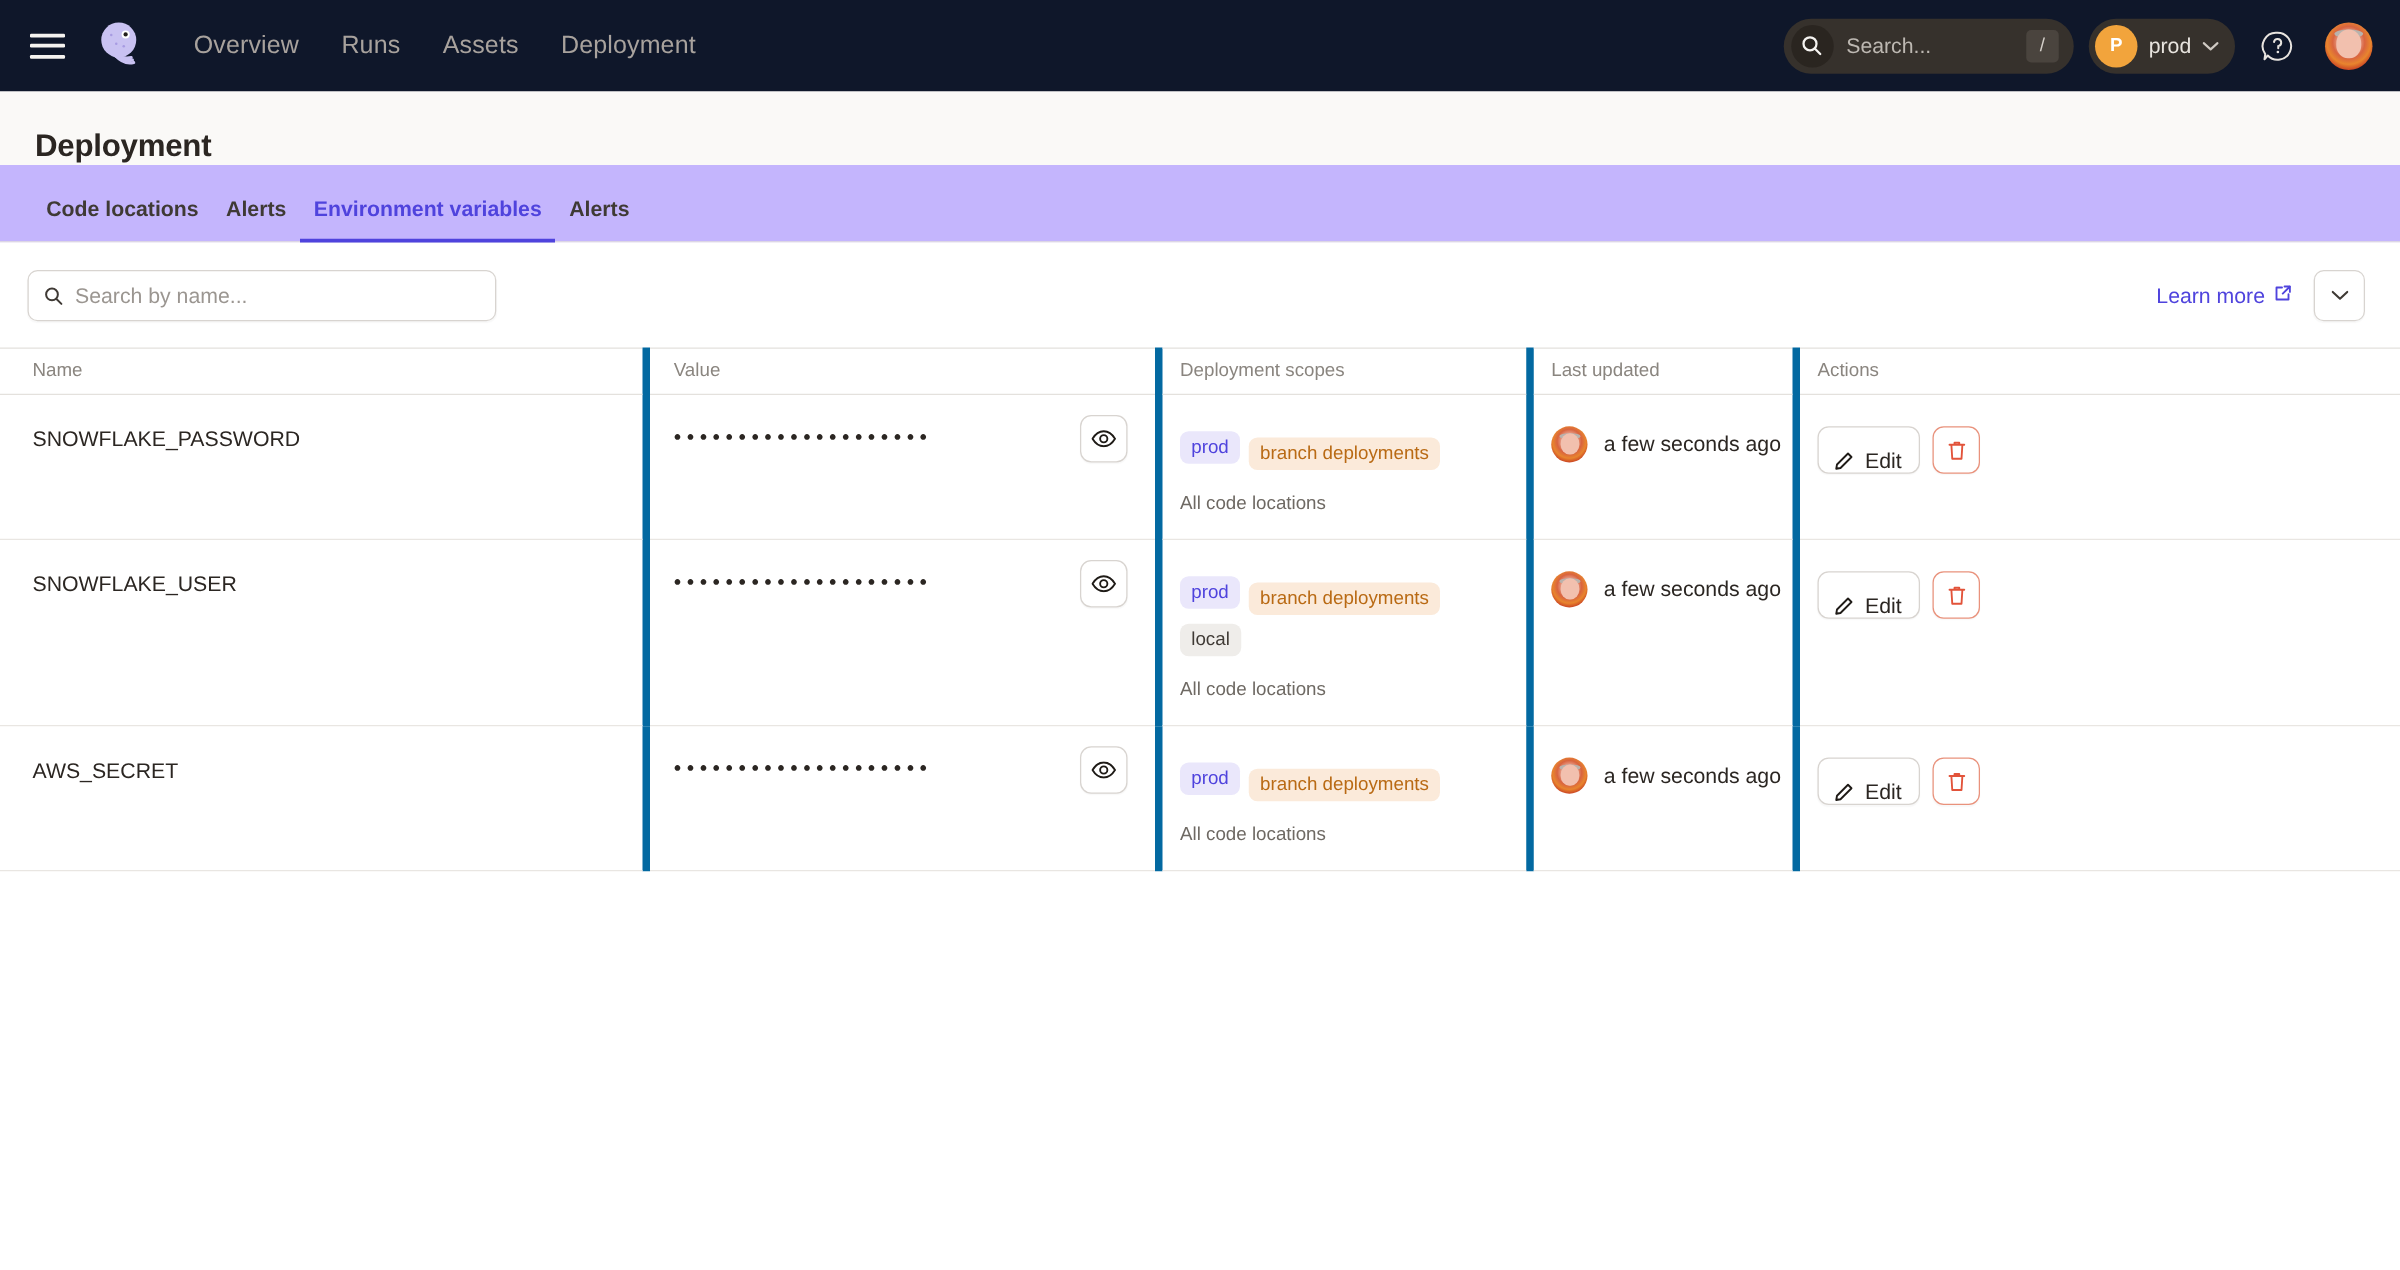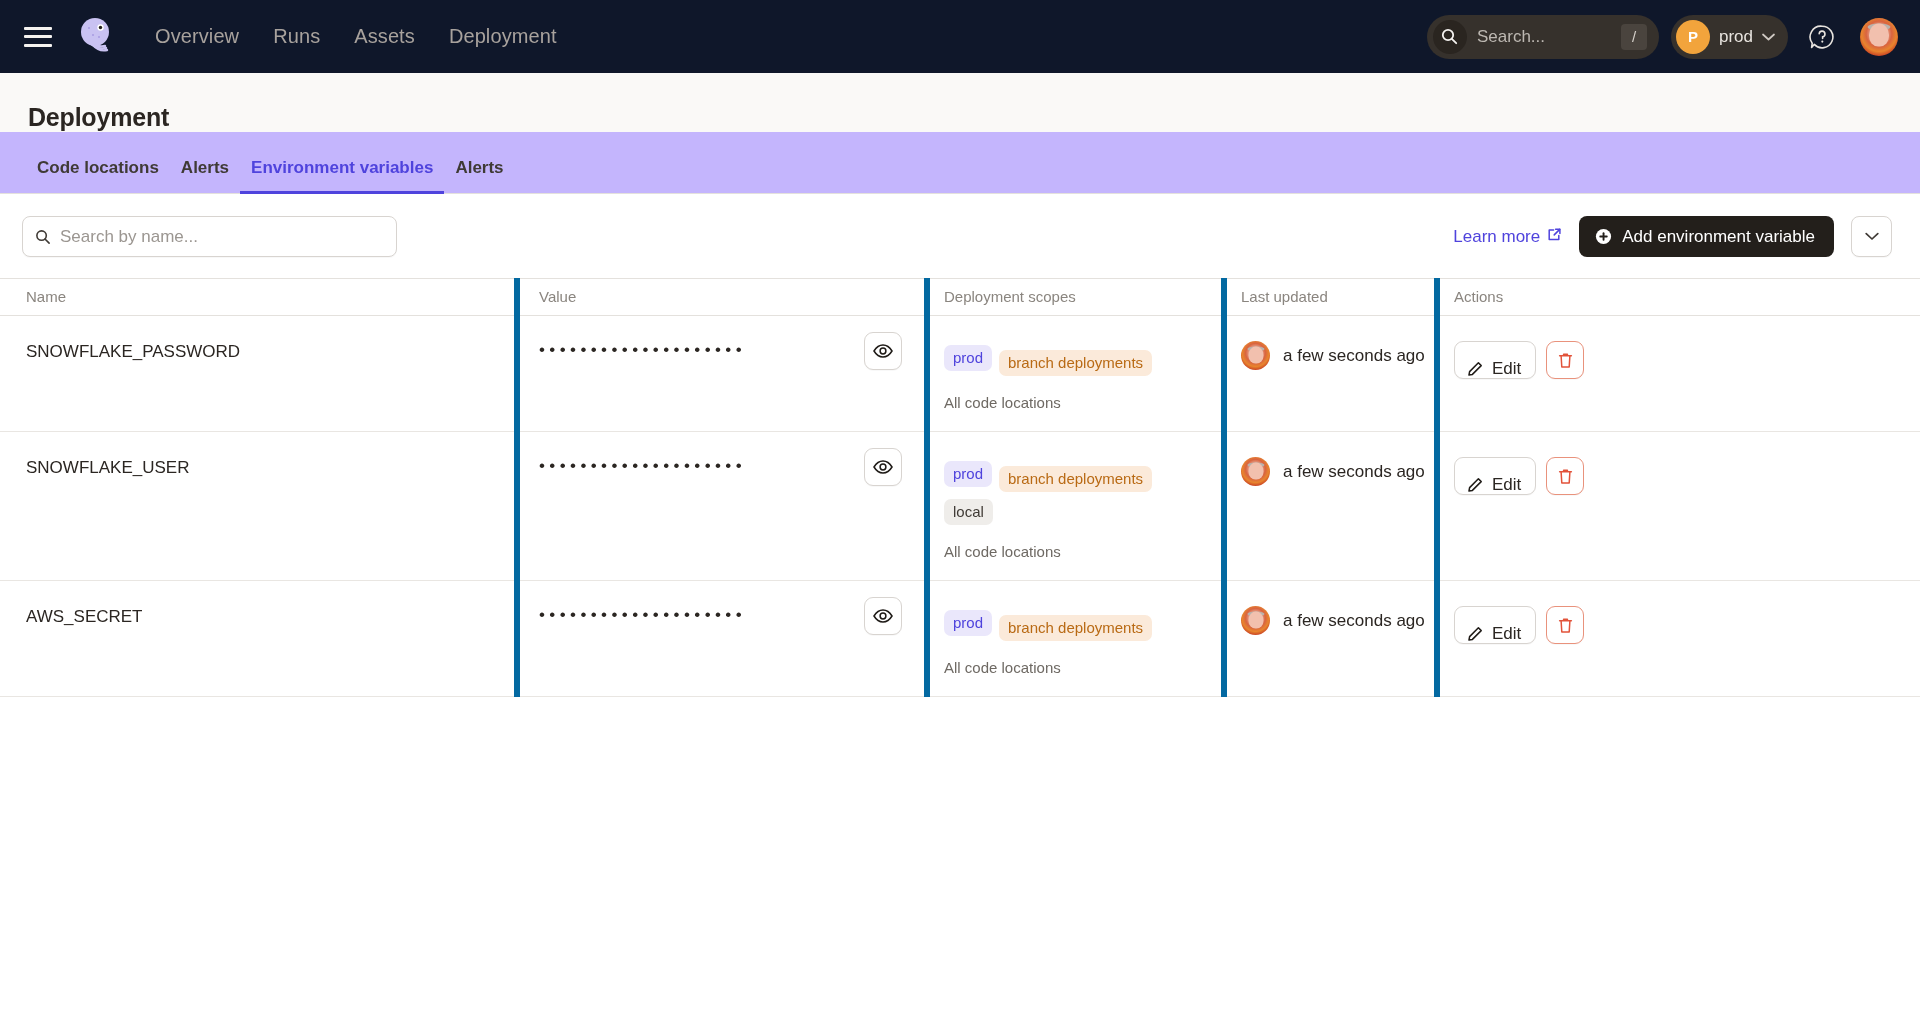--- a/index.html
+++ b/index.html
@@ -267,28 +267,20 @@
   <div class="toolbar-right">
     <div class="learn-more">
       <span>Learn more</span>
       <svg width="15" height="15" viewBox="0 0 15 15" aria-hidden="true">
         <path d="M11.8 8.4 V12.6 H2.2 V3 H6.6" stroke="#4F43DD" stroke-width="1.5" fill="none" stroke-linecap="round" stroke-linejoin="round"></path>
         <path d="M8.6 2.2 H12.9 V6.5" stroke="#4F43DD" stroke-width="1.5" fill="none" stroke-linecap="round" stroke-linejoin="round"></path>
         <line x1="7.2" y1="7.9" x2="12.7" y2="2.4" stroke="#4F43DD" stroke-width="1.5" stroke-linecap="round"></line>
       </svg>
     </div>
 
-    <button class="btn-primary">
-      <svg width="17" height="17" viewBox="0 0 17 17" aria-hidden="true">
-        <circle cx="8.5" cy="8.5" r="7.6" fill="#FFFFFF"></circle>
-        <rect x="7.6" y="4.3" width="1.9" height="8.4" rx=".9" fill="#231F1B"></rect>
-        <rect x="4.3" y="7.6" width="8.4" height="1.9" rx=".9" fill="#231F1B"></rect>
-      </svg>
-      <span>Add environment variable</span>
-    </button>
 
     <div class="btn-caret">
       <svg width="14" height="9" viewBox="0 0 14 9" aria-hidden="true">
         <path d="M1.2 1.6 L7 7 L12.8 1.6" stroke="#3F3A35" stroke-width="1.7" fill="none" stroke-linecap="round" stroke-linejoin="round"></path>
       </svg>
     </div>
   </div>
 </div>
 
 <table class="envtable">

